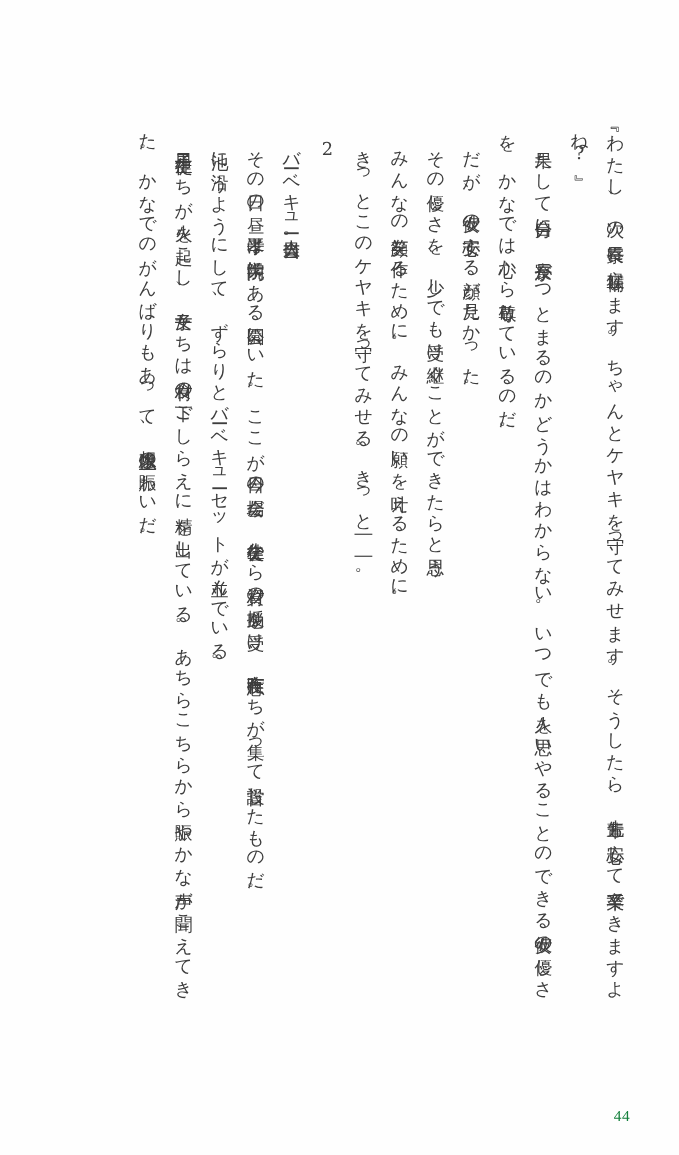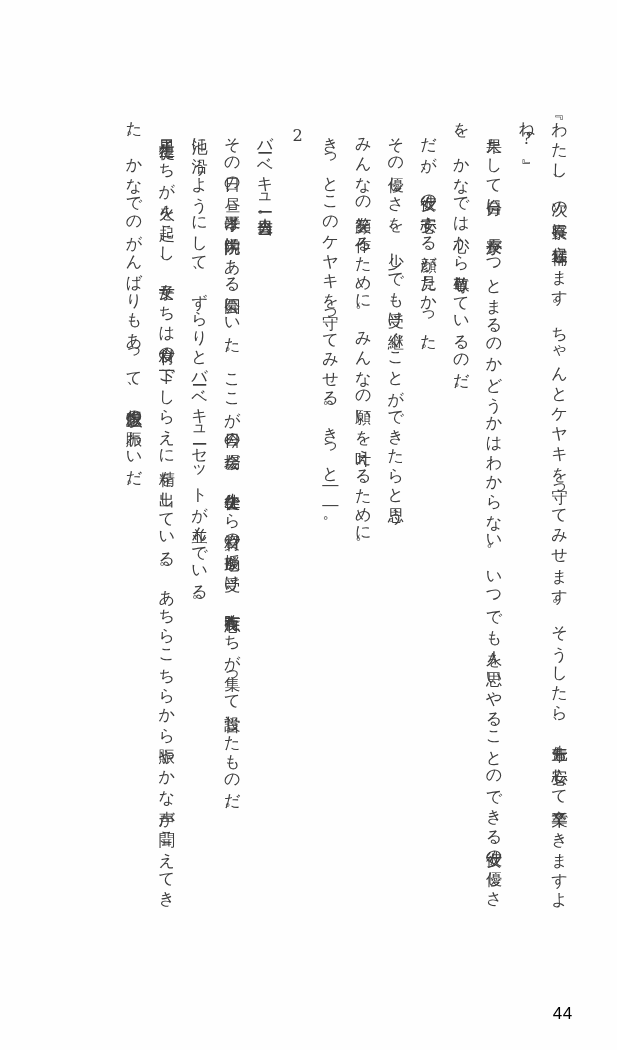--- a/index.html
+++ b/index.html
@@ -55,23 +55,23 @@
 
   .sec-num {
     text-indent: 0;
   }
 
   
   #page-number {
     position: absolute;
     right: 44px;
     bottom: 26px;
-    font-size: 17px;
-    color: #000000;
-    font-family: Liberation Sans, sans-serif;
+    font-size: 14px;
+    color: #15803d;
+    font-family: Liberation Serif, serif;
     letter-spacing: 0.04em;
   }
 </style>
 </head>
 <body>
 
 <div id="page">
 
   <div id="text-block">
     <p class="noindent">『わたし、次の寮長に立候補します。ちゃんとケヤキを守ってみせます。そうしたら、先輩も安心して卒業できますよね?』</p>

